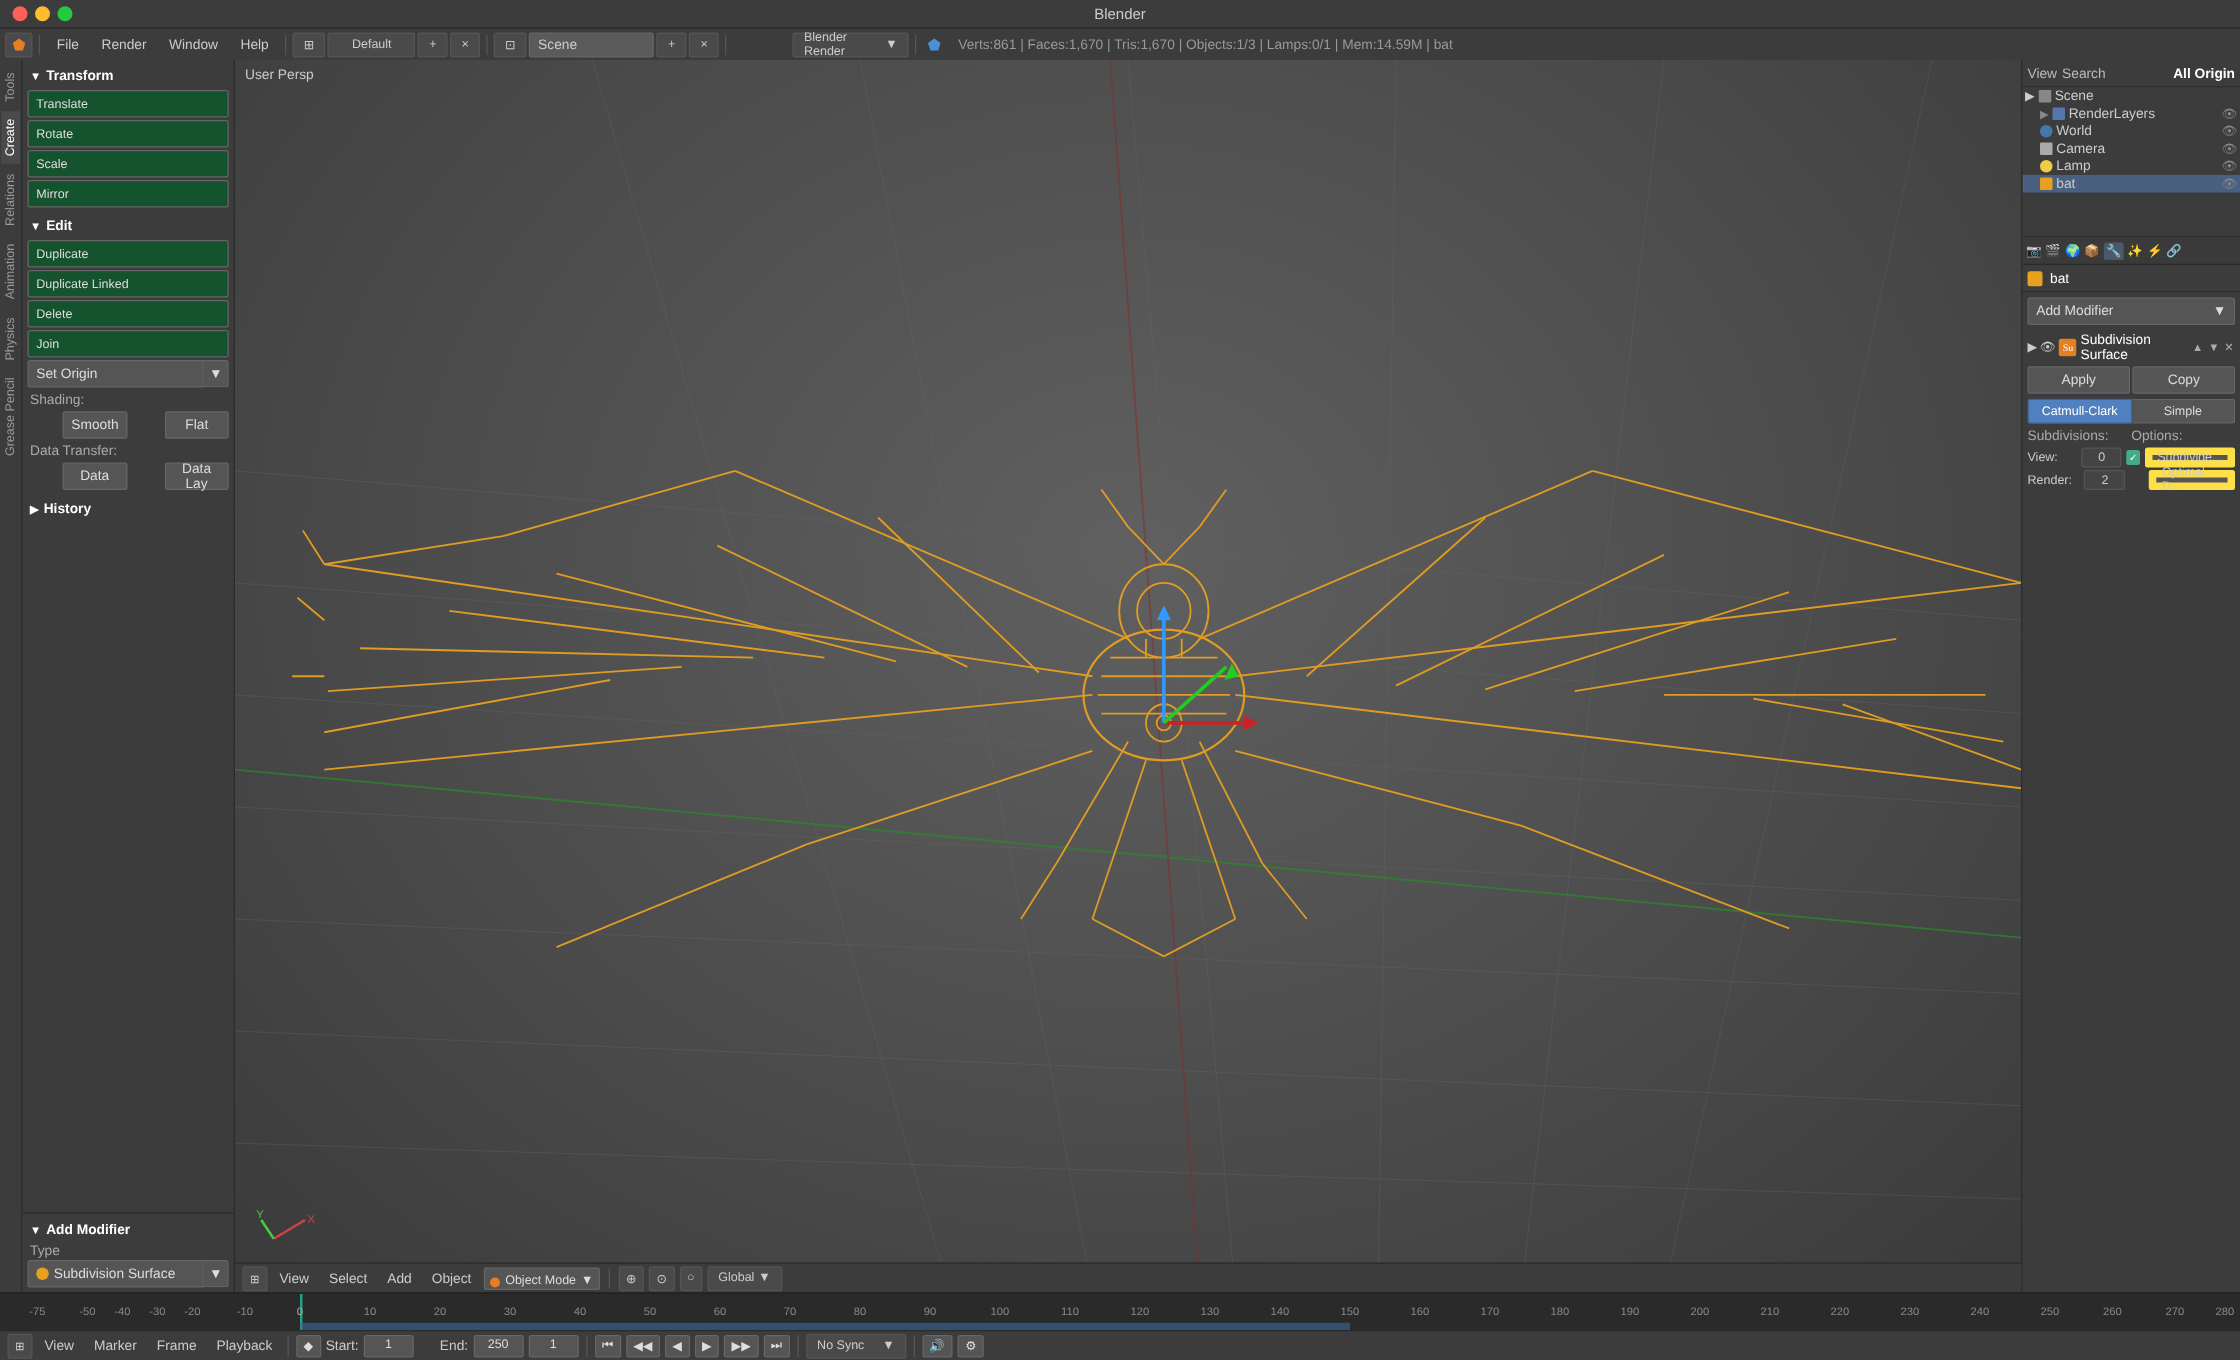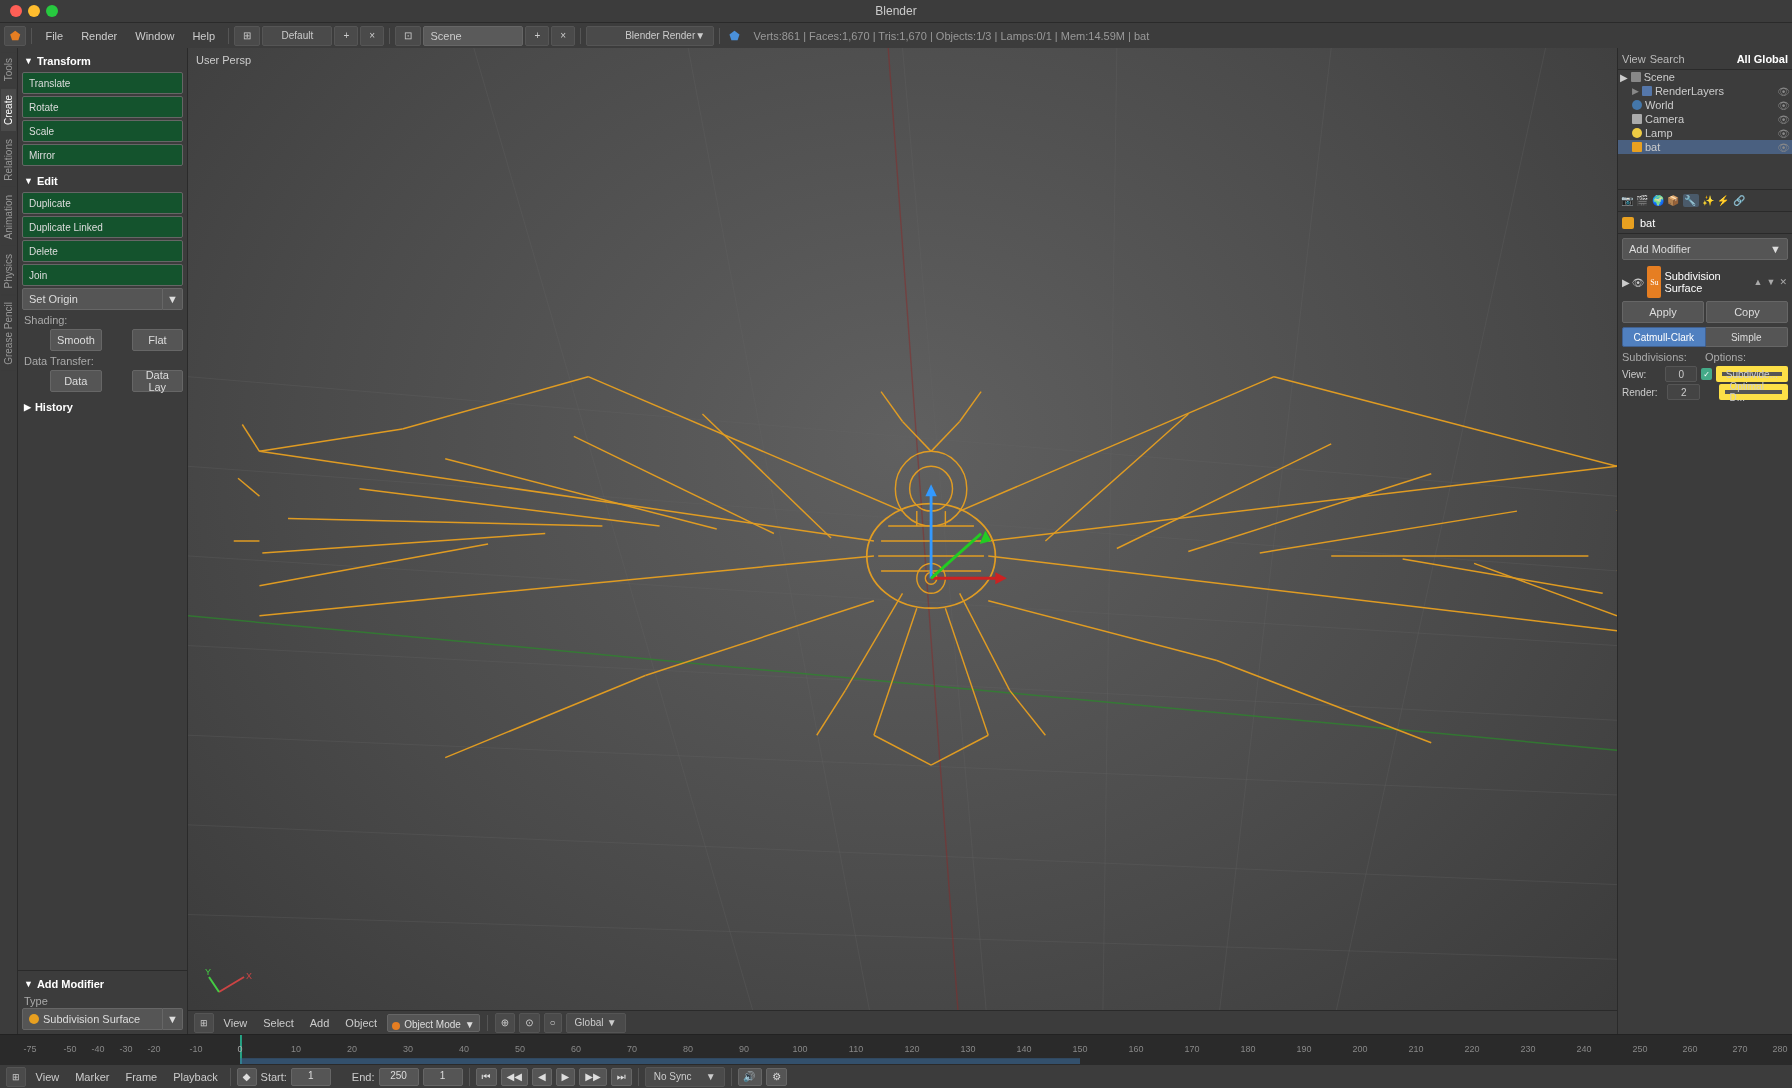--- a/index.html
+++ b/index.html
@@ -273,21 +273,21 @@
     .outliner-indent { padding-left: 14px; }
     .eye-icon { font-size: 10px; color: #888; margin-left: auto; }
 
     .modifier-header-row {
       display: flex;
       align-items: center;
       gap: 3px;
       margin-bottom: 3px;
     }
     .mod-icon {
-      width: 14px; height: 32px;
+      width: 14px; height: 14px;
       background: #e67e22;
       border-radius: 2px;
       display: flex;
       align-items: center;
       justify-content: center;
       font-size: 8px;
       color: #fff;
       font-family: Liberation Serif, serif;
     }
     .mod-name {
@@ -527,21 +527,21 @@
   <div class="layout-btn">⊞</div>
   <div class="layout-btn" style="width:70px;justify-content:center;">Default</div>
   <div class="layout-btn">+</div>
   <div class="layout-btn">×</div>
   <div class="menu-separator"></div>
   <div class="layout-btn">⊡</div>
   <input class="scene-input" value="Scene" style="">
   <div class="layout-btn">+</div>
   <div class="layout-btn">×</div>
   <div class="menu-separator"></div>
-  <div class="layout-btn" style="width:128px;justify-content:flex-end;">
+  <div class="layout-btn" style="width:93px;justify-content:center;margin-left:48px;">
     <span>Blender Render</span>
     <span>▼</span>
   </div>
   <div class="menu-separator"></div>
   <span style="color:#4a90d9;font-size:12px;padding:0 4px;">⬟</span>
   <span class="info-bar">Verts:861 | Faces:1,670 | Tris:1,670 | Objects:1/3 | Lamps:0/1 | Mem:14.59M | bat</span>
 </div>
 
 <div style="display:flex;width:100%;height:calc(100% - 22px - 26px - 54px);">
 
@@ -720,21 +720,21 @@
     <div class="viewport-object-label">(1) bat</div>
   </div>
 
   <div style="display:flex;flex-direction:column;width:175px;background:#3c3c3c;border-left:1px solid #2a2a2a;">
 
     <div style="height:22px;background:#3c3c3c;display:flex;align-items:center;justify-content:space-between;padding:0 4px;border-bottom:1px solid #2a2a2a;">
       <div style="display:flex;gap:4px;align-items:center;">
         <span style="font-size:11px;color:#bbb;cursor:pointer;">View</span>
         <span style="font-size:11px;color:#bbb;cursor:pointer;">Search</span>
       </div>
-      <span style="font-size:11px;color:#fff;font-weight:bold;">All Global</span>
+      <span style="font-size:11px;color:#fff;font-weight:bold;">All Origin</span>
     </div>
 
     <div style="height:120px;overflow-y:auto;background:#3c3c3c;border-bottom:1px solid #2a2a2a;">
       <div class="outliner-item">
         <span style="font-size:10px;">▶</span>
         <span style="width:10px;height:10px;background:#888;border-radius:1px;display:inline-block;"></span>
         <span>Scene</span>
       </div>
       <div class="outliner-item outliner-indent">
         <span style="font-size:9px;color:#888;">▶</span>

